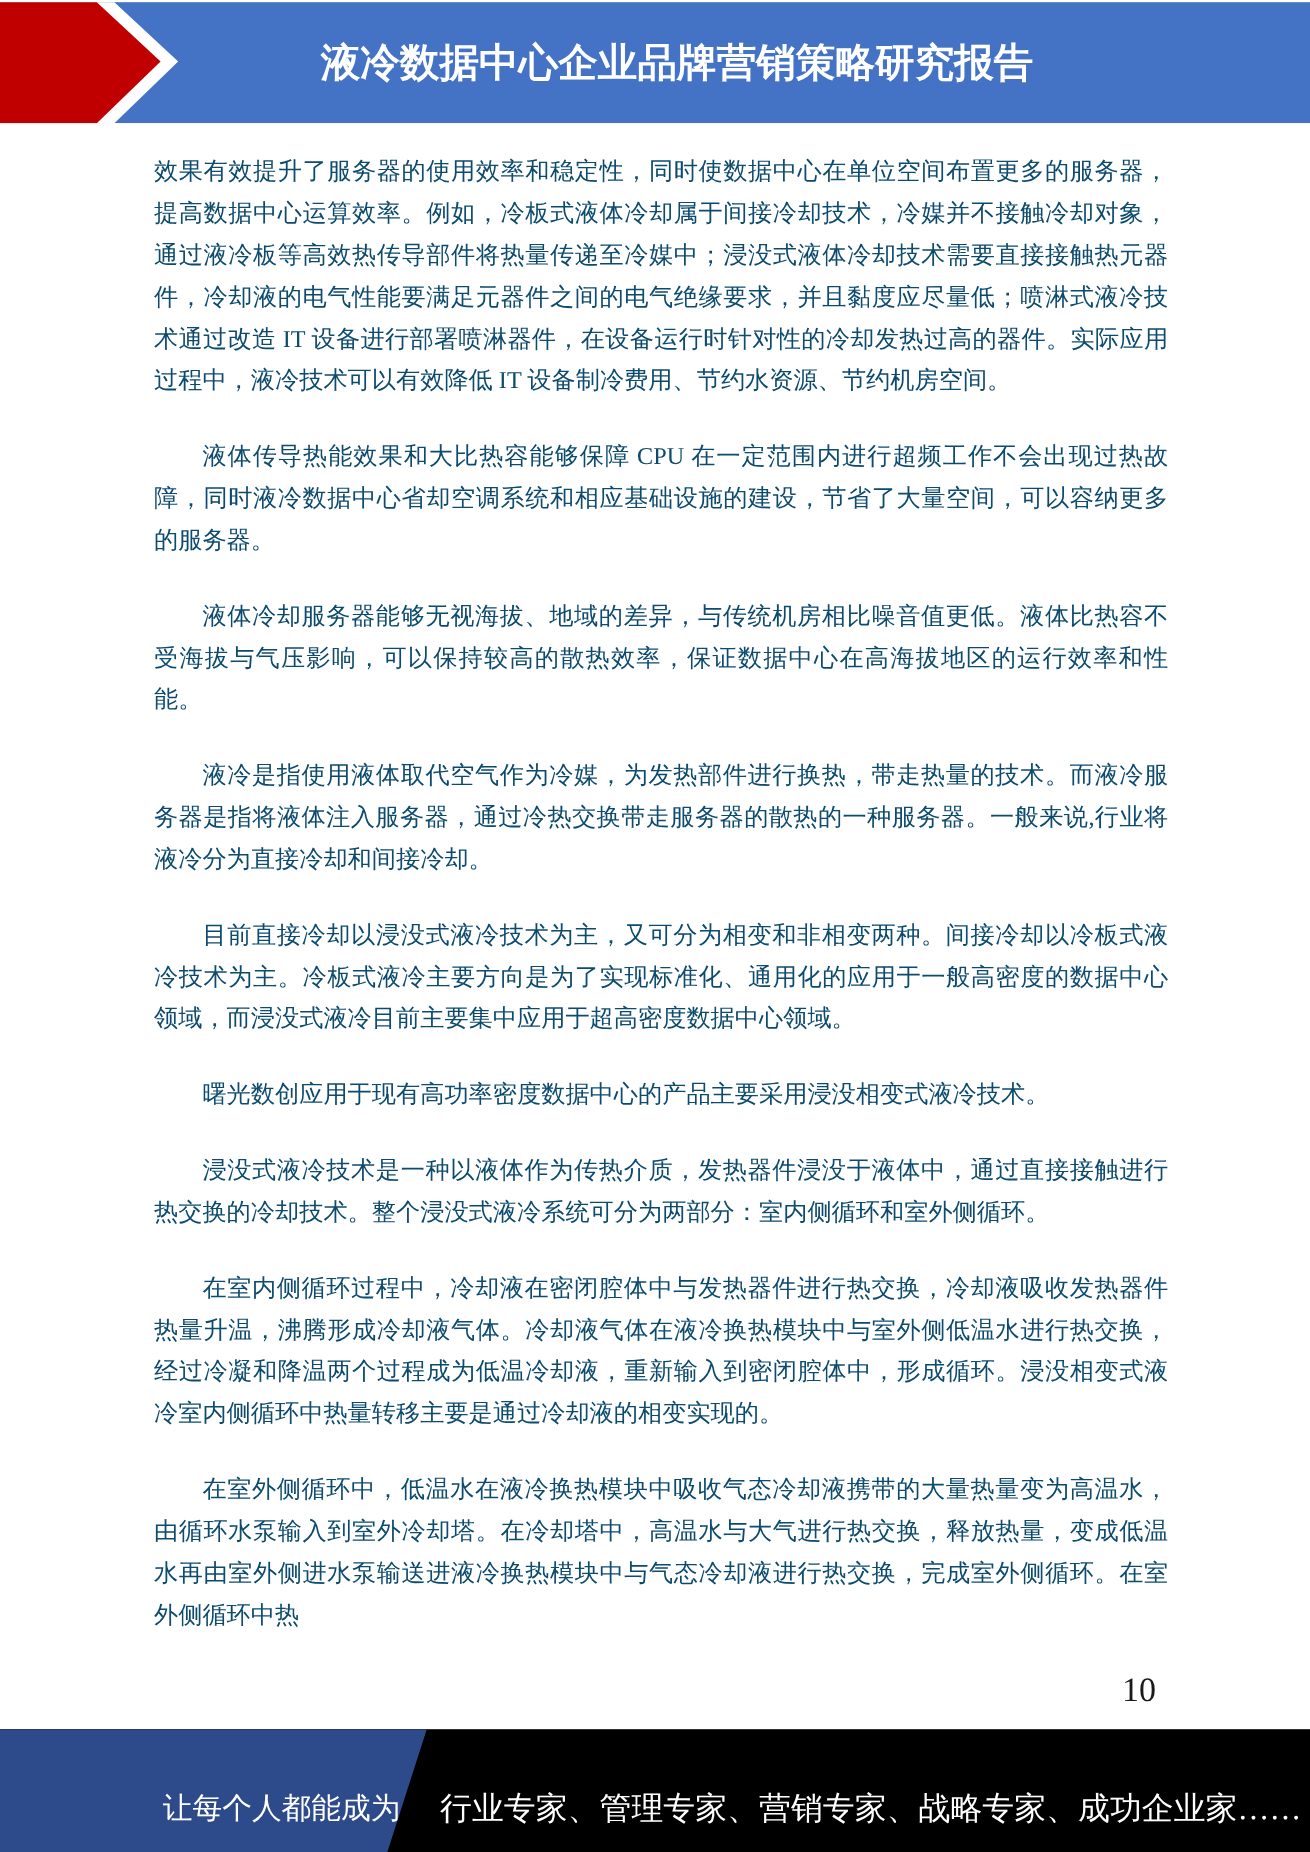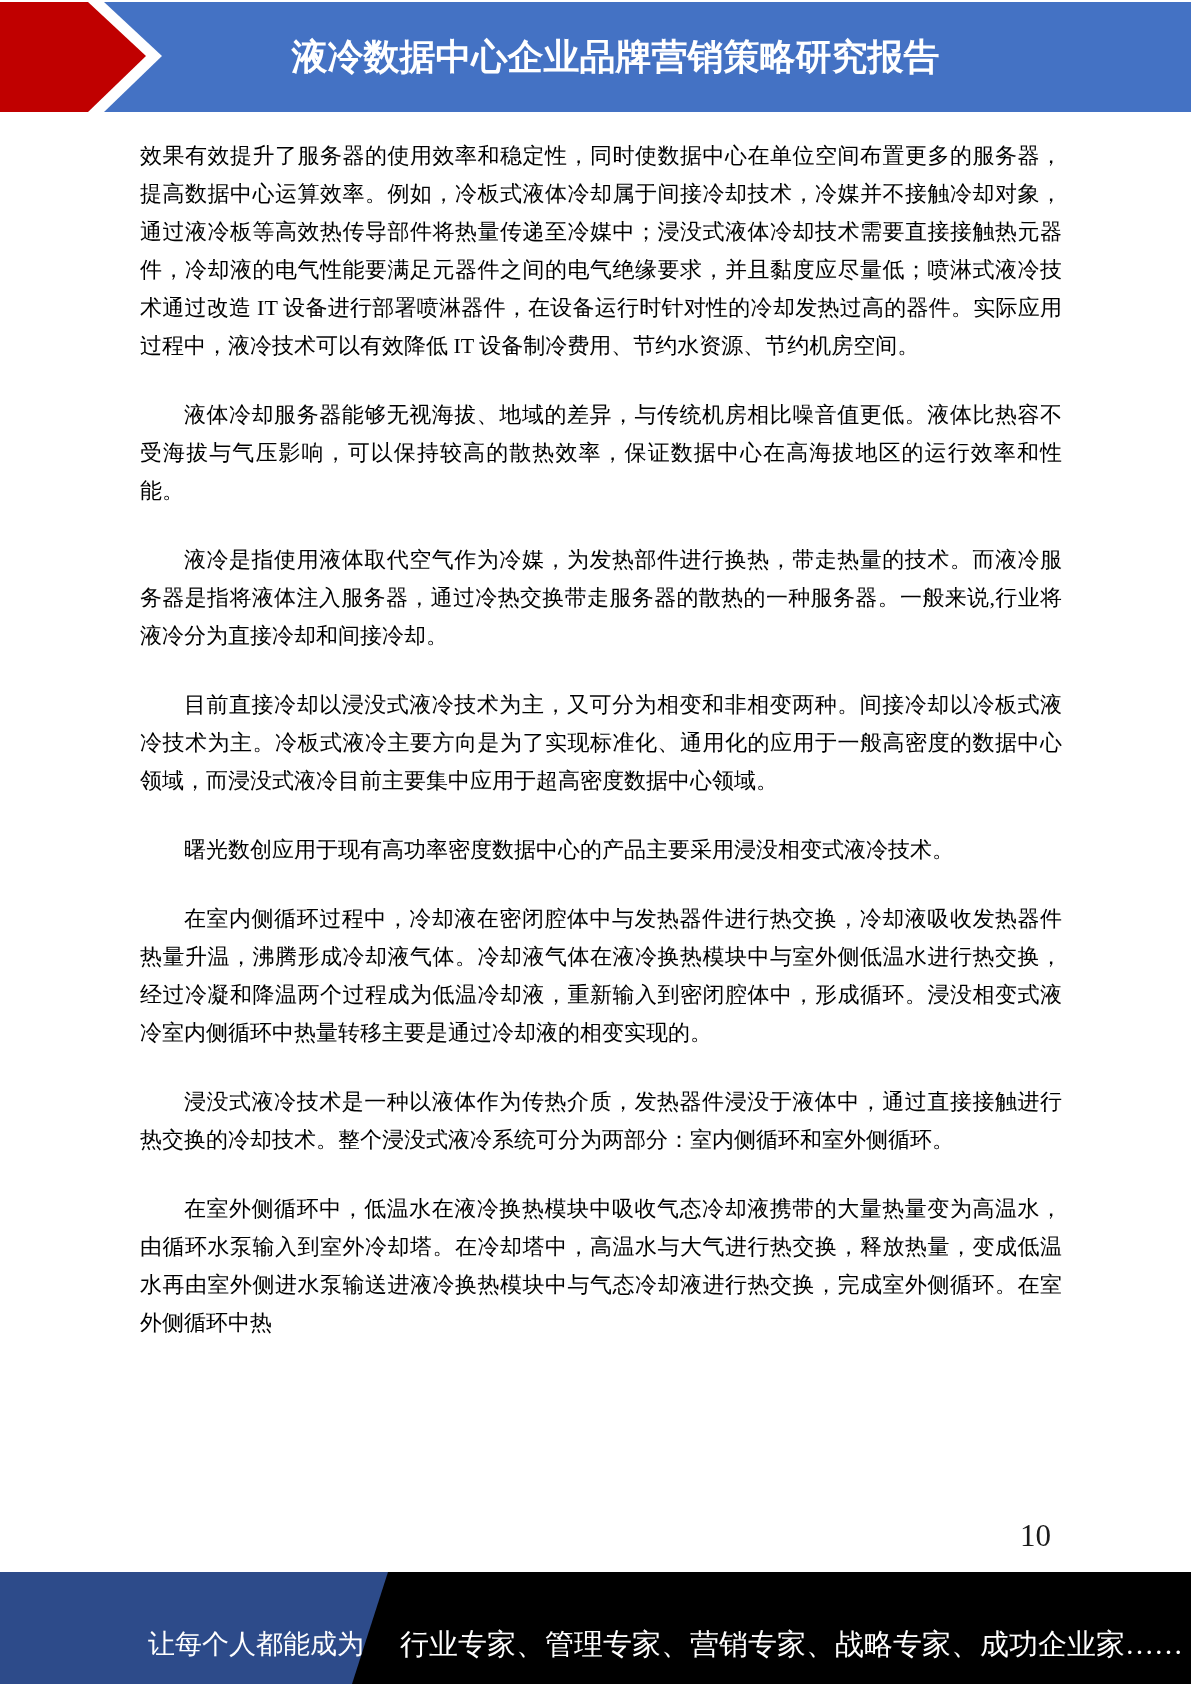--- a/index.html
+++ b/index.html
@@ -26,21 +26,21 @@
     font-size: 36px;
     white-space: nowrap;
   }
 
   
   .body-text {
     position: absolute;
     top: 137px; left: 140px; width: 922px;
     font-size: 22px;
     line-height: 38px;
-    color: #000000;
+    color: #0c4a6e;
     text-align: justify;
   }
   .body-text p { margin: 0 0 31px 0; text-indent: 2em; }
   .body-text p.continuation { text-indent: 0; }
 
   
   .page-number {
     position: absolute;
     top: 1518px; right: 140px;
     font-size: 31px;
@@ -80,26 +80,27 @@
     <svg width="1191" height="112" viewBox="0 0 1191 112">
       <rect x="0" y="2" width="1191" height="110" fill="#4472C4"></rect>
       <polygon points="0,2 104,2 162,56 104,112 0,112" fill="#FFFFFF"></polygon>
       <polygon points="0,2 88,2 146,56 88,112 0,112" fill="#C00000"></polygon>
     </svg>
     <div class="header-title">液冷数据中心企业品牌营销策略研究报告</div>
   </div>
 
   <div class="body-text">
     <p class="continuation">效果有效提升了服务器的使用效率和稳定性，同时使数据中心在单位空间布置更多的服务器，提高数据中心运算效率。例如，冷板式液体冷却属于间接冷却技术，冷媒并不接触冷却对象，通过液冷板等高效热传导部件将热量传递至冷媒中；浸没式液体冷却技术需要直接接触热元器件，冷却液的电气性能要满足元器件之间的电气绝缘要求，并且黏度应尽量低；喷淋式液冷技术通过改造 IT 设备进行部署喷淋器件，在设备运行时针对性的冷却发热过高的器件。实际应用过程中，液冷技术可以有效降低 IT 设备制冷费用、节约水资源、节约机房空间。</p>
+    <p>液体传导热能效果和大比热容能够保障 CPU 在一定范围内进行超频工作不会出现过热故障，同时液冷数据中心省却空调系统和相应基础设施的建设，节省了大量空间，可以容纳更多的服务器。</p>
     <p>液体冷却服务器能够无视海拔、地域的差异，与传统机房相比噪音值更低。液体比热容不受海拔与气压影响，可以保持较高的散热效率，保证数据中心在高海拔地区的运行效率和性能。</p>
     <p>液冷是指使用液体取代空气作为冷媒，为发热部件进行换热，带走热量的技术。而液冷服务器是指将液体注入服务器，通过冷热交换带走服务器的散热的一种服务器。一般来说,行业将液冷分为直接冷却和间接冷却。</p>
     <p>目前直接冷却以浸没式液冷技术为主，又可分为相变和非相变两种。间接冷却以冷板式液冷技术为主。冷板式液冷主要方向是为了实现标准化、通用化的应用于一般高密度的数据中心领域，而浸没式液冷目前主要集中应用于超高密度数据中心领域。</p>
     <p>曙光数创应用于现有高功率密度数据中心的产品主要采用浸没相变式液冷技术。</p>
+    <p>浸没式液冷技术是一种以液体作为传热介质，发热器件浸没于液体中，通过直接接触进行热交换的冷却技术。整个浸没式液冷系统可分为两部分：室内侧循环和室外侧循环。</p>
     <p>在室内侧循环过程中，冷却液在密闭腔体中与发热器件进行热交换，冷却液吸收发热器件热量升温，沸腾形成冷却液气体。冷却液气体在液冷换热模块中与室外侧低温水进行热交换，经过冷凝和降温两个过程成为低温冷却液，重新输入到密闭腔体中，形成循环。浸没相变式液冷室内侧循环中热量转移主要是通过冷却液的相变实现的。</p>
-    <p>浸没式液冷技术是一种以液体作为传热介质，发热器件浸没于液体中，通过直接接触进行热交换的冷却技术。整个浸没式液冷系统可分为两部分：室内侧循环和室外侧循环。</p>
     <p>在室外侧循环中，低温水在液冷换热模块中吸收气态冷却液携带的大量热量变为高温水，由循环水泵输入到室外冷却塔。在冷却塔中，高温水与大气进行热交换，释放热量，变成低温水再由室外侧进水泵输送进液冷换热模块中与气态冷却液进行热交换，完成室外侧循环。在室外侧循环中热</p>
   </div>
 
   <div class="page-number">10</div>
 
   <div class="footer">
     <div class="footer-blue"></div>
     <div class="footer-left">让每个人都能成为</div>
     <div class="footer-right">行业专家、管理专家、营销专家、战略专家、成功企业家……</div>
   </div>

